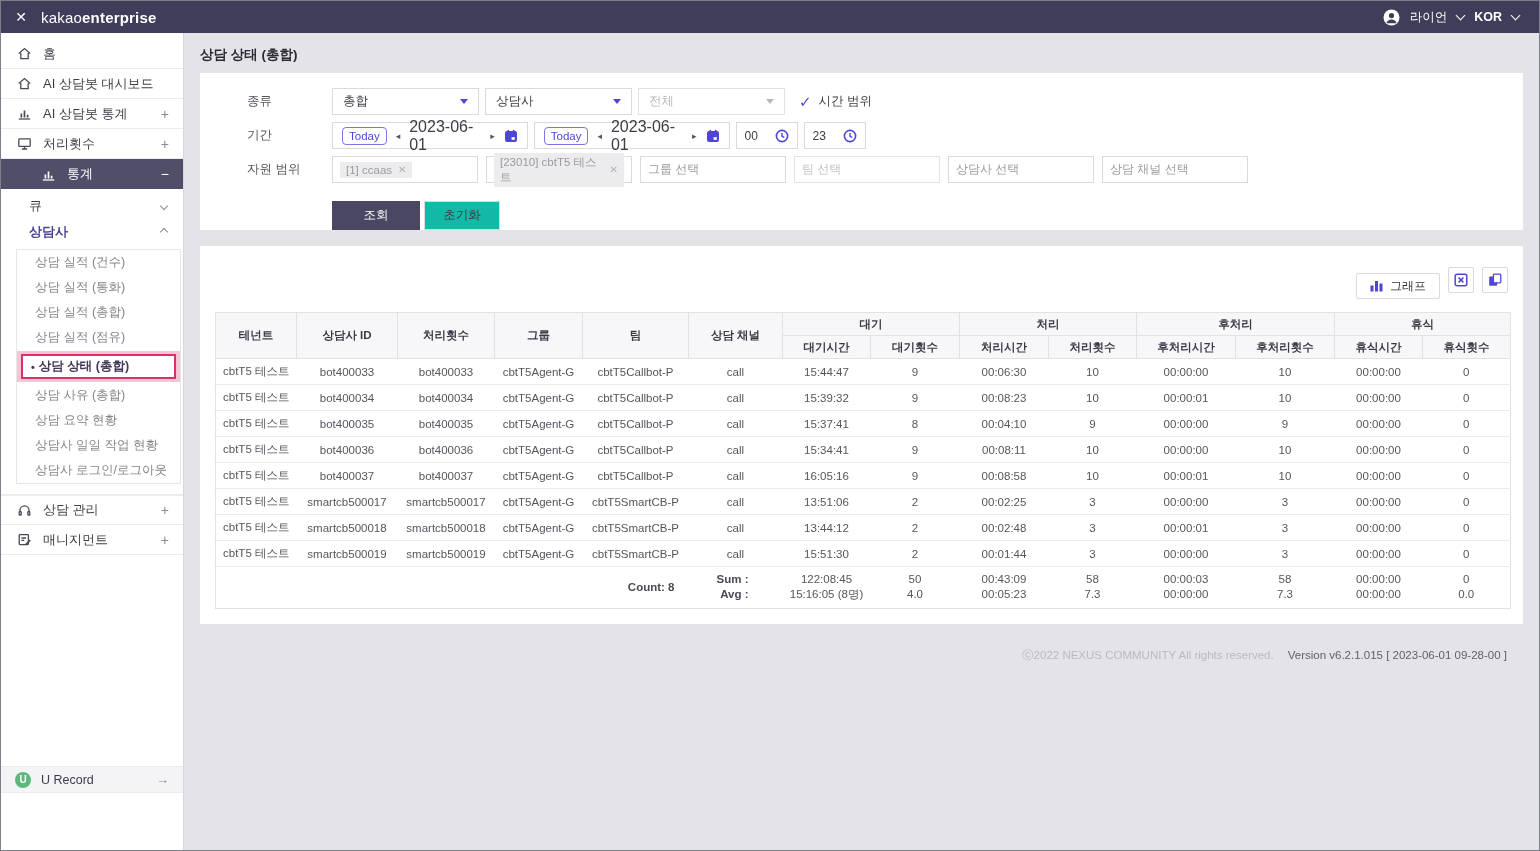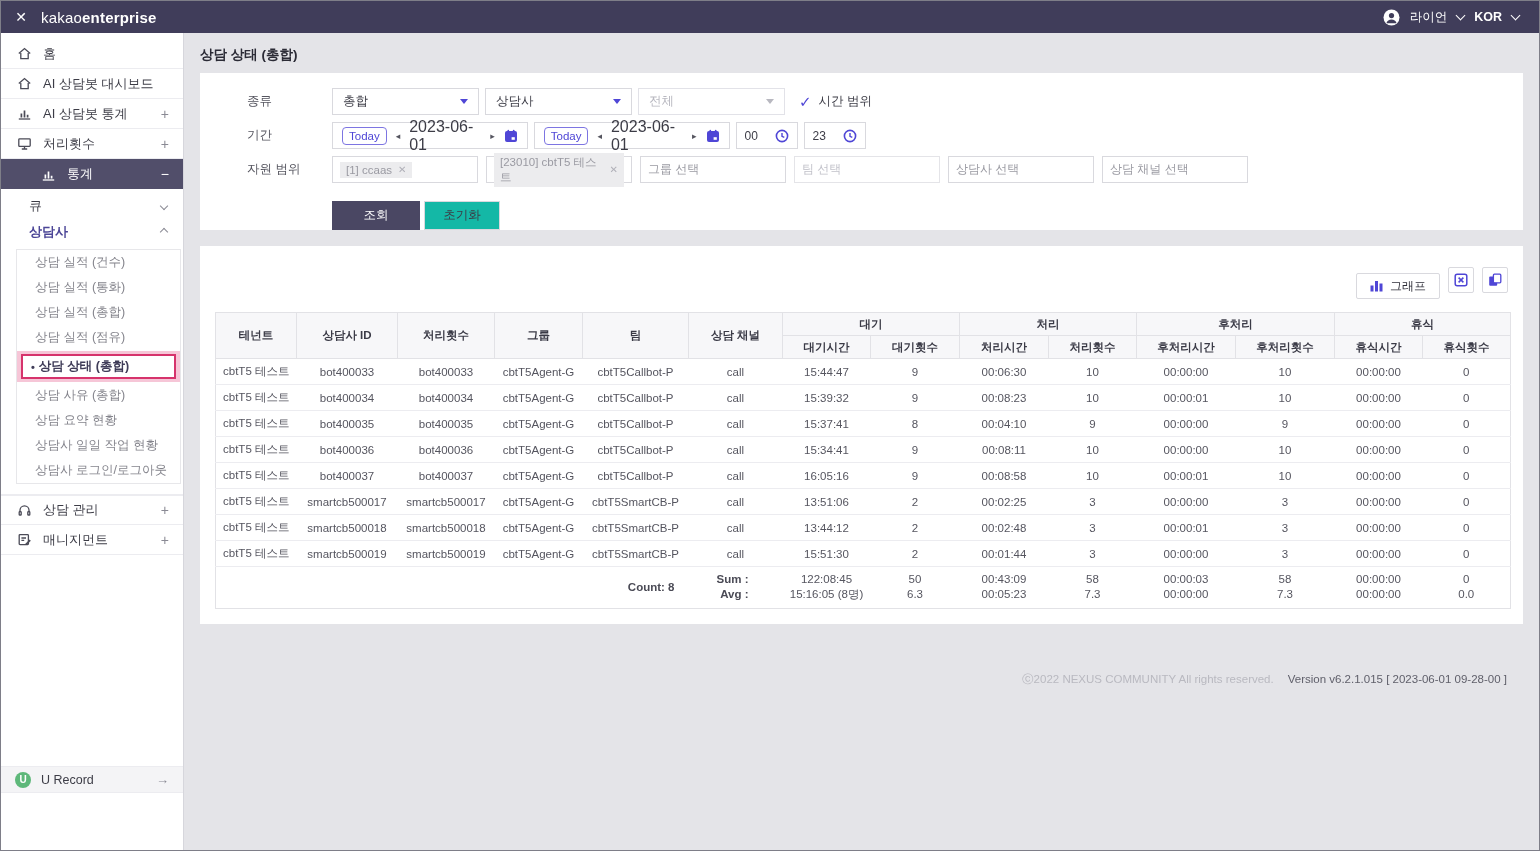--- a/index.html
+++ b/index.html
@@ -78,21 +78,21 @@
   .icon-btn { width:26px; height:26px; border:1px solid #d9d9de; border-radius:2px; background:#fff; display:flex; align-items:center; justify-content:center; cursor:pointer; margin-left:2px; }
 
   table { width:100%; border-collapse:collapse; table-layout:fixed; border:1px solid #e2e2e6; }
   thead th { background:#f7f7f9; border:1px solid #e2e2e6; font-weight:700; color:#3a3a46; font-size:11.5px; height:23px; }
   tbody td { border-bottom:1px solid #ececf0; height:26px; text-align:center; font-size:11.5px; color:#55555f; }
   tfoot td { border-top:1px solid #e2e2e6; padding:5px 0 6px; font-size:11.5px; color:#55555f; vertical-align:middle; }
   .count-cell { text-align:right; padding-right:14px; font-weight:700; color:#4a4a55; }
   .sumavg-label div { text-align:right; padding-right:34px; font-weight:700; color:#4a4a55; line-height:15px; }
   .stat-cell div { text-align:center; line-height:15px; }
 
-  .footer { margin-top:48px; text-align:right; padding-right:32px; font-size:11.5px; }
+  .footer { margin-top:24px; text-align:right; padding-right:32px; font-size:11.5px; }
   .footer .copy { color:#b9b9c0; margin-right:14px; }
   .footer .ver { color:#5f5f6a; }
 </style>
 </head>
 <body>
 
 <div class="app">
 
   <div class="topbar">
     <span class="close-x">✕</span>
@@ -505,21 +505,21 @@
               <td class="sumavg-label">
                 <div>Sum :</div>
                 <div>Avg :</div>
               </td>
             <td class="stat-cell">
                   <div>122:08:45</div>
                   <div>15:16:05 (8명)</div>
                 </td>
                 <td class="stat-cell">
                   <div>50</div>
-                  <div>6.3</div>
+                  <div>4.0</div>
                 </td>
                 <td class="stat-cell">
                   <div>00:43:09</div>
                   <div>00:05:23</div>
                 </td>
                 <td class="stat-cell">
                   <div>58</div>
                   <div>7.3</div>
                 </td>
                 <td class="stat-cell">

